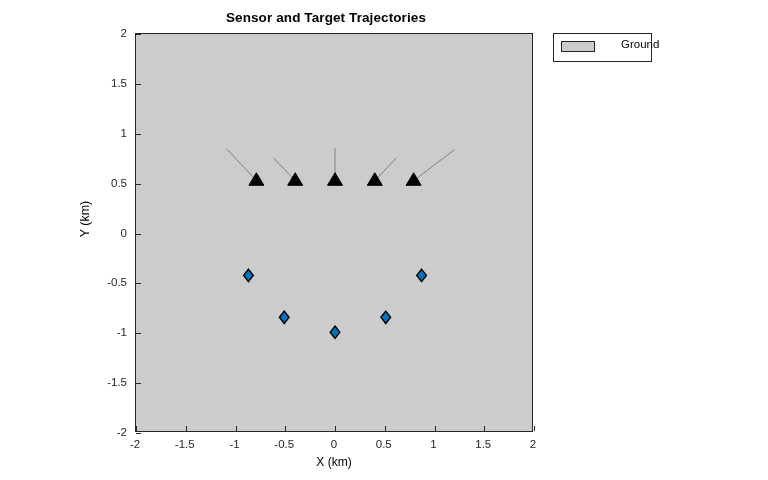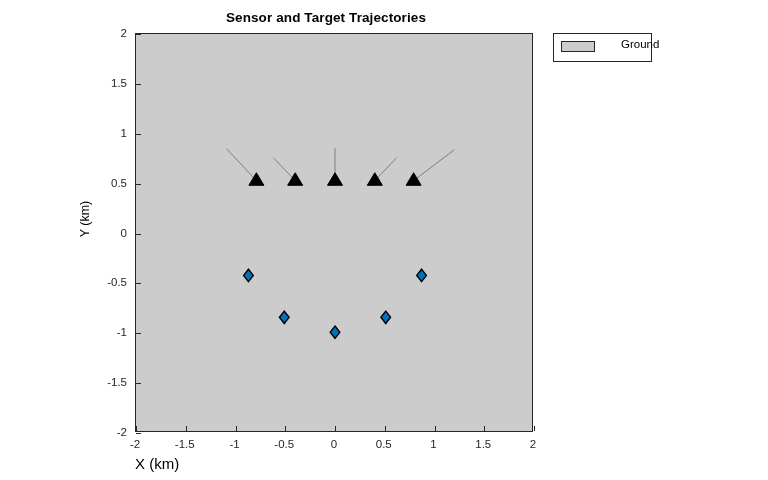--- a/index.html
+++ b/index.html
@@ -90,22 +90,22 @@
     width: 5px;
     left: 0px;
   }
 
   
   #xlabel {
     position: absolute;
     left: 135px;
     top: 455px;
     width: 398px;
-    text-align: left;
-    font-size: 15px;
+    text-align: center;
+    font-size: 12px;
     color: #000000;
   }
   #ylabel {
     position: absolute;
     left: -5px;
     top: 212px;
     width: 180px;
     text-align: center;
     font-size: 12.5px;
     color: #000000;

